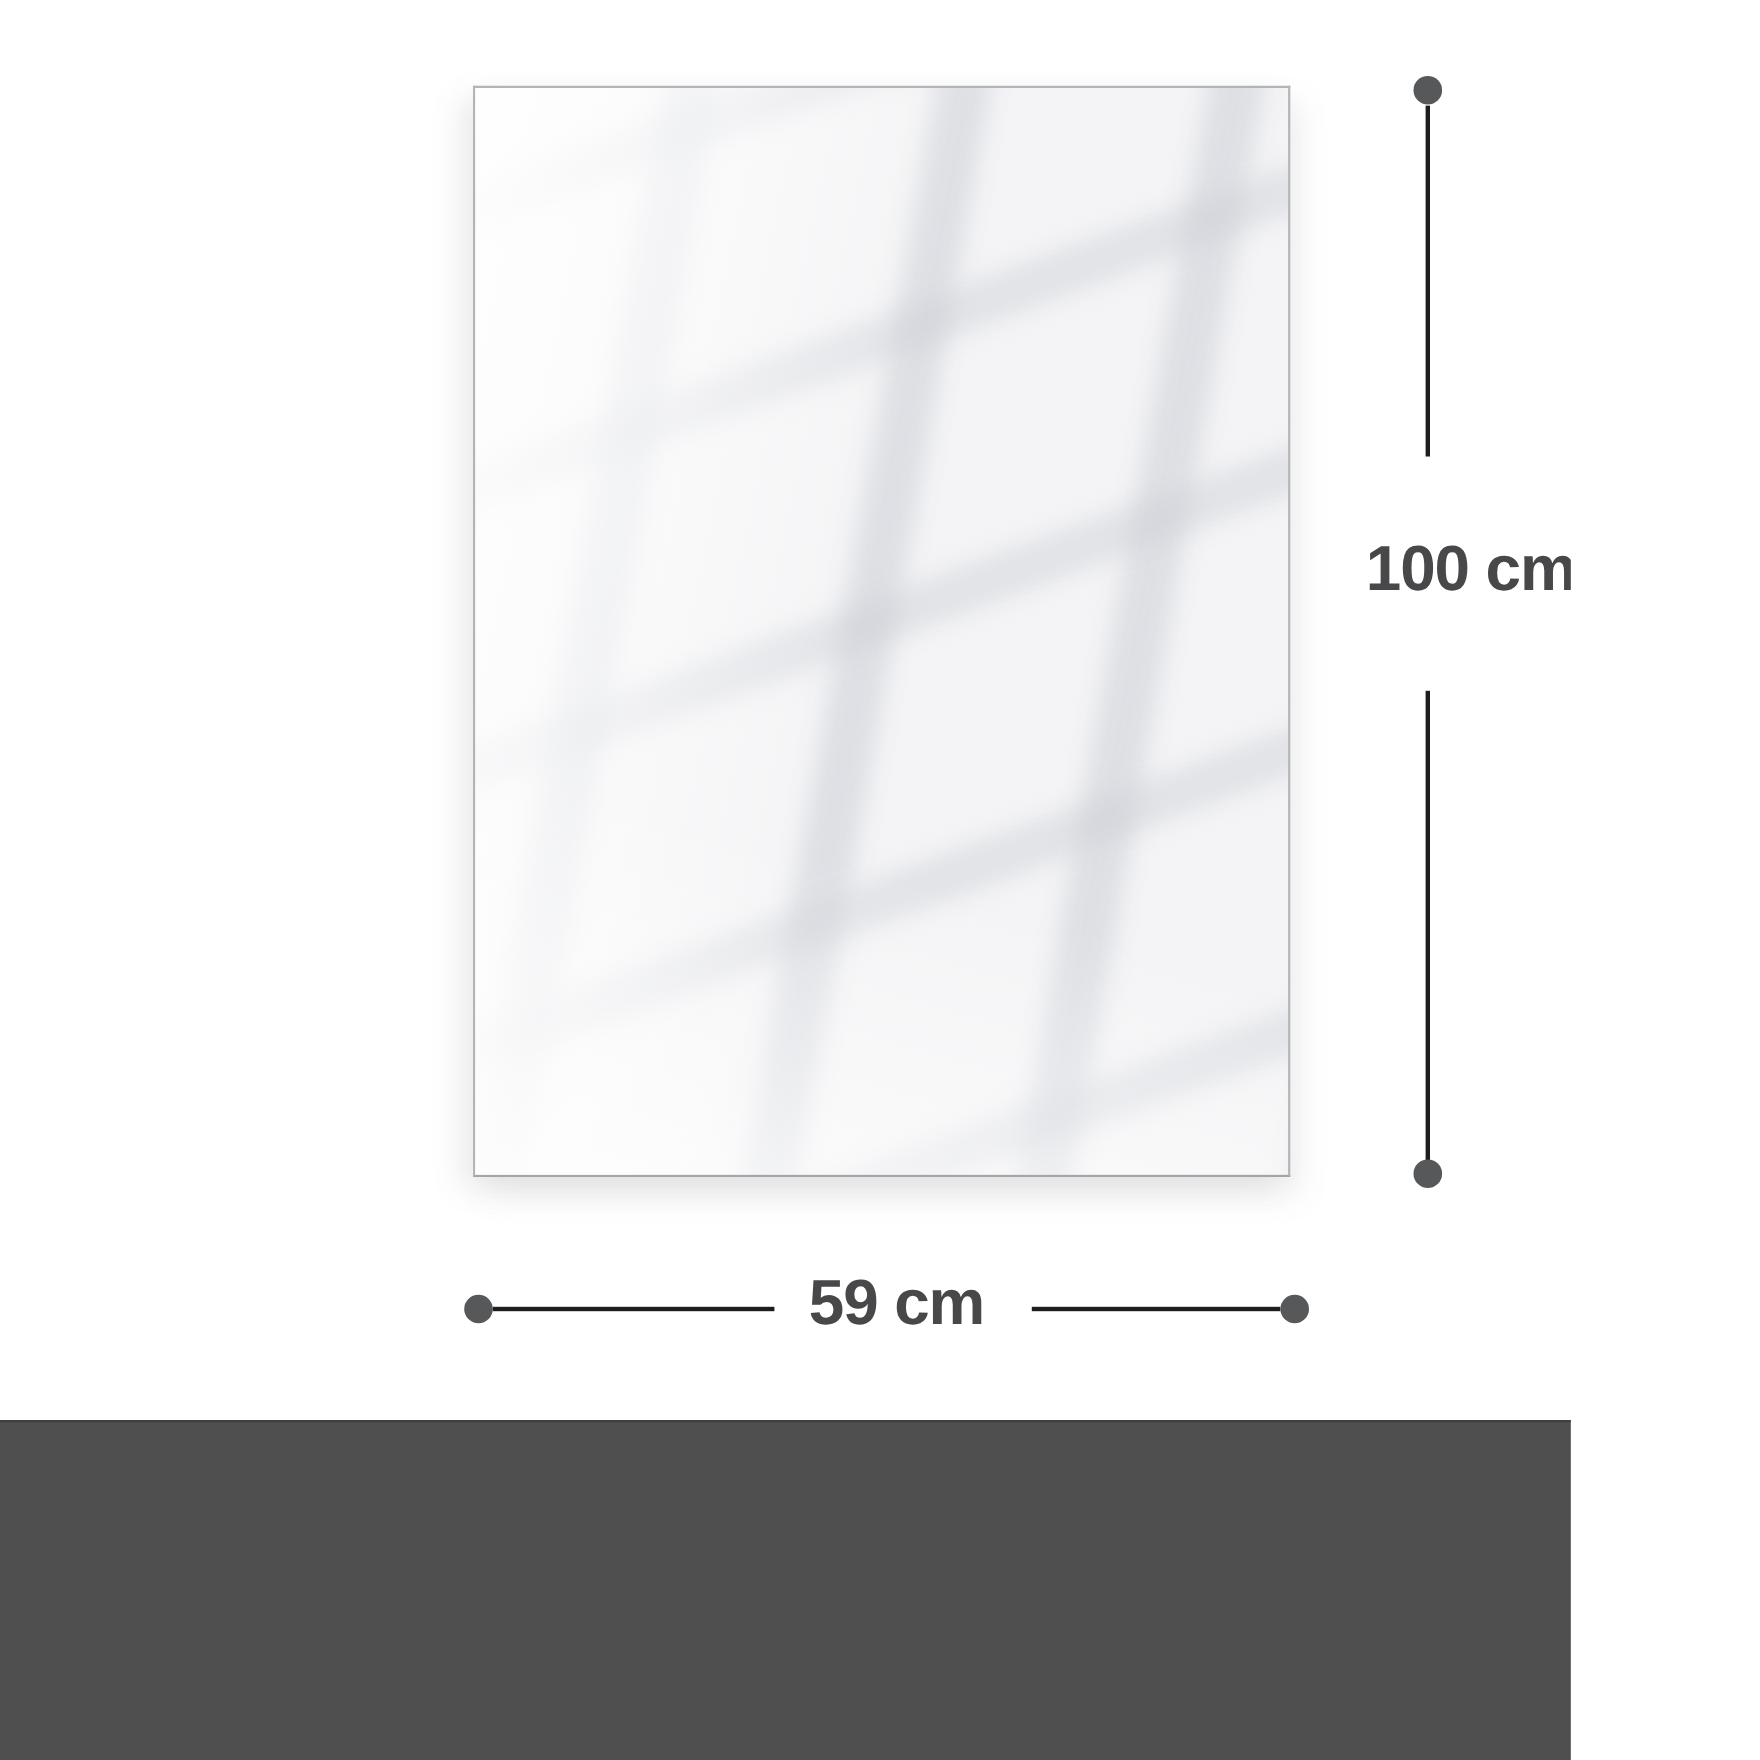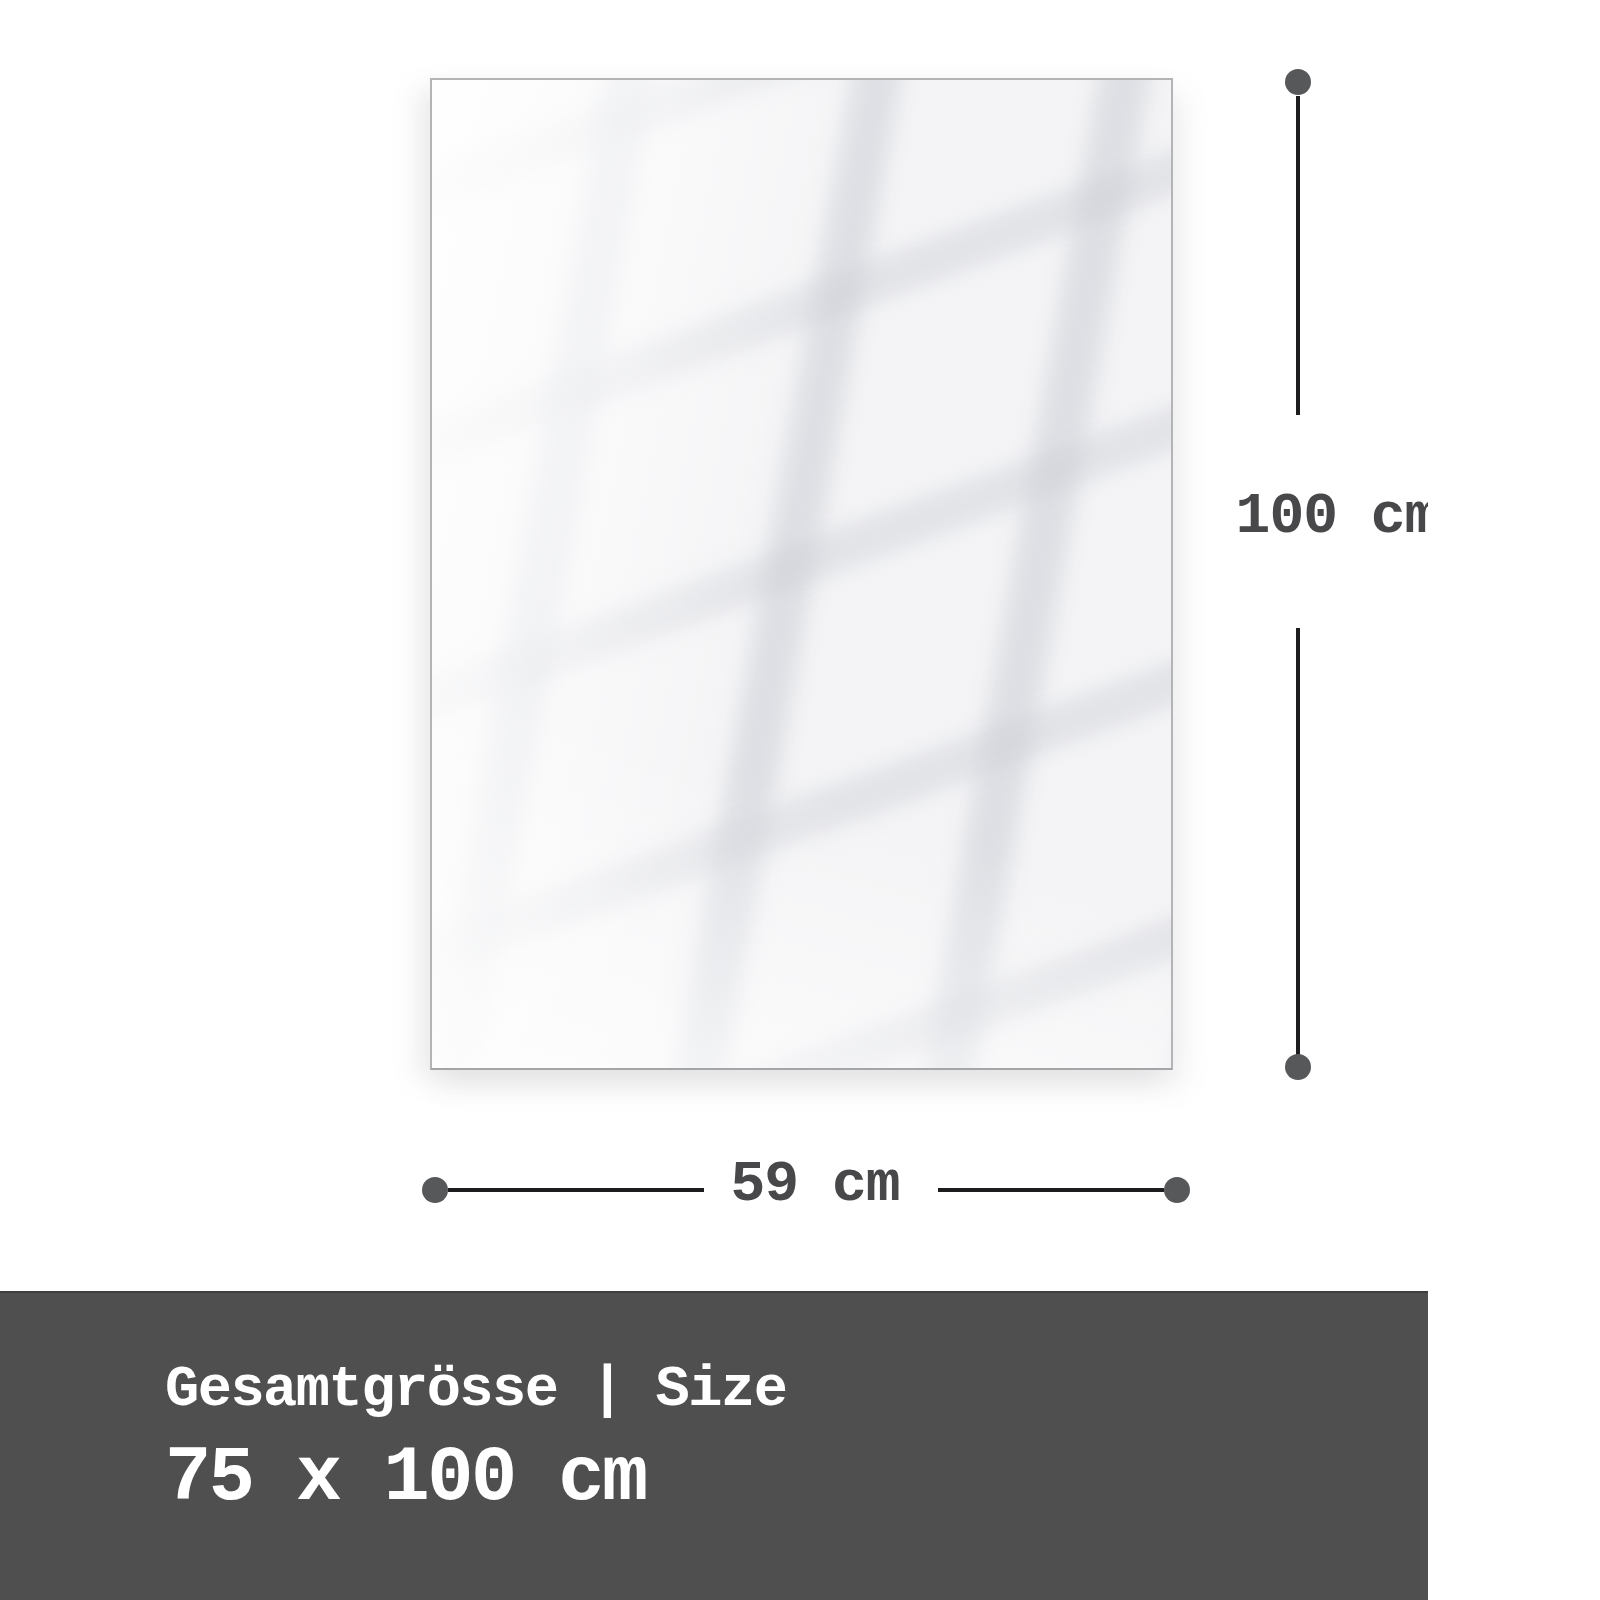--- a/index.html
+++ b/index.html
@@ -6,21 +6,21 @@
     margin: 0;
     padding: 0;
     background: #ffffff;
   }
   .stage {
     position: relative;
     width: 1428px;
     height: 1600px;
     overflow: hidden;
     background: #ffffff;
-    font-family: Liberation Mono, monospace;
+    font-family: Liberation Sans, sans-serif;
   }
 
   
   .panel {
     position: absolute;
     left: 430px;
     top: 78px;
     width: 739px;
     height: 988px;
     background: #f4f4f6;
@@ -168,16 +168,14 @@
 
   <div>
     <span class="dim-dot h-dot-left"></span>
     <span class="dim-seg h-seg-left"></span>
     <div class="dim-label h-label">59 cm</div>
     <span class="dim-seg h-seg-right"></span>
     <span class="dim-dot h-dot-right"></span>
   </div>
 
   <div class="footer"></div>
-  <div class="footer-title">Gesamtgrösse | Size</div>
-  <div class="footer-size">75 x 100 cm</div>
 
 </div>
 
 </body></html>

